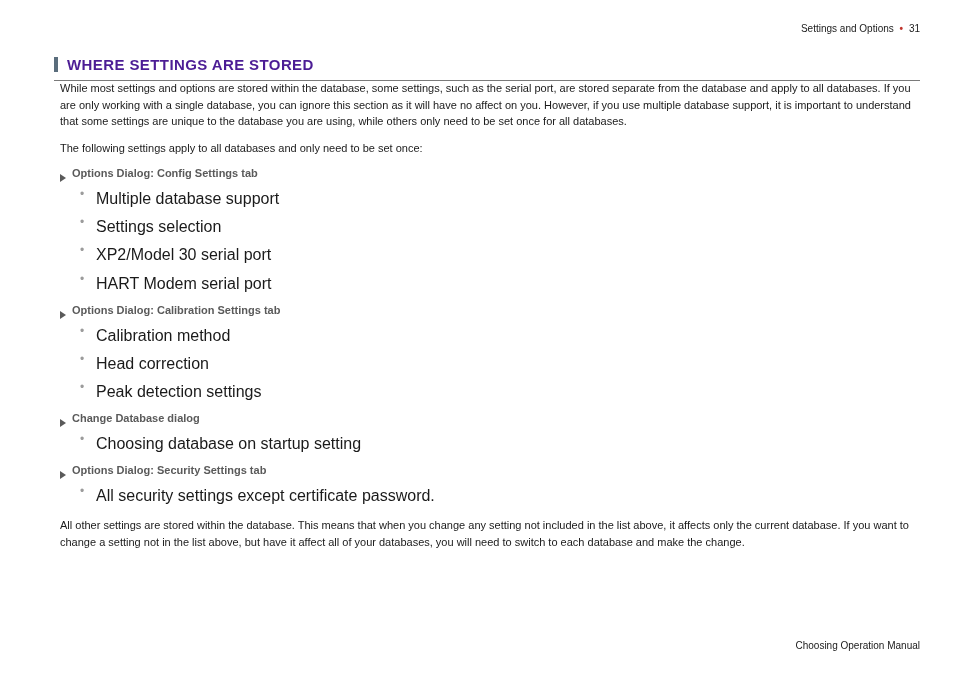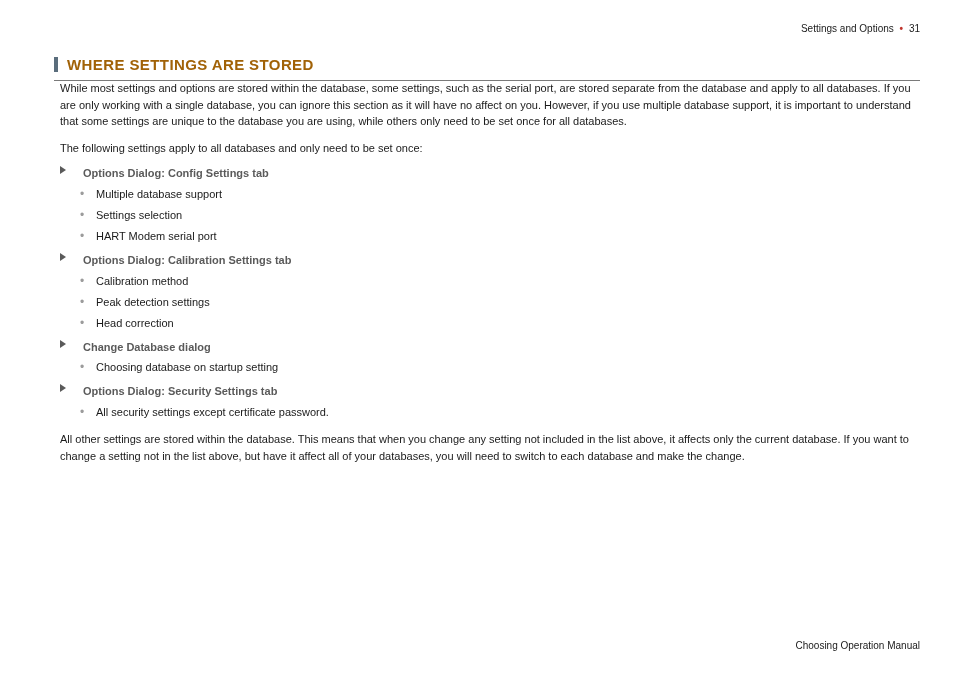--- a/index.html
+++ b/index.html
@@ -47,41 +47,41 @@
     height: 15px;
     background: #5a6d7c;
     vertical-align: -2px;
     margin-right: 6px;
   }
   .section-title .title-text {
     font-size: 15px;
     font-weight: 700;
     letter-spacing: 0.4px;
     text-transform: uppercase;
-    color: #a16207;
+    color: #4c1d95;
   }
   .body {
     position: absolute;
     left: 60px;
     right: 34px;
     top: 76px;
     color: #1a1a1a;
   }
   .para {
     margin: 4px 0 10px 0;
     font-size: 11px;
     line-height: 1.5;
   }
   .group {
     margin-top: 6px;
   }
   .group-heading {
     display: flex;
-    align-items: flex-start;
-    gap: 17px;
+    align-items: flex-end;
+    gap: 6px;
     margin: 8px 0 4px 0;
   }
   .triangle {
     display: inline-block;
     width: 0;
     height: 0;
     border-top: 4px solid transparent;
     border-bottom: 4px solid transparent;
     border-left: 6px solid #5a5a5a;
   }
@@ -92,21 +92,21 @@
   }
   ul.bullets {
     list-style: none;
     margin: 0 0 6px 0;
     padding: 0 0 0 26px;
   }
   ul.bullets li {
     position: relative;
     padding-left: 10px;
     margin: 5px 0;
-    font-size: 11px;
+    font-size: 16px;
     color: #1a1a1a;
   }
   ul.bullets li::before {
     content: "•";
     position: absolute;
     left: -6px;
     top: -1px;
     font-size: 12px;
     color: #9b9b9b;
   }
@@ -142,32 +142,33 @@
 
     <div id="groups-container">
         <div class="group">
           <div class="group-heading">
             <span class="triangle"></span>
             <span class="group-title">Options Dialog: Config Settings tab</span>
           </div>
           <ul class="bullets">
             <li>Multiple database support</li>
             <li>Settings selection</li>
+            <li>XP2/Model 30 serial port</li>
             <li>HART Modem serial port</li>
           </ul>
         </div>
         <div class="group">
           <div class="group-heading">
             <span class="triangle"></span>
             <span class="group-title">Options Dialog: Calibration Settings tab</span>
           </div>
           <ul class="bullets">
             <li>Calibration method</li>
+            <li>Head correction</li>
             <li>Peak detection settings</li>
-            <li>Head correction</li>
           </ul>
         </div>
         <div class="group">
           <div class="group-heading">
             <span class="triangle"></span>
             <span class="group-title">Change Database dialog</span>
           </div>
           <ul class="bullets">
             <li>Choosing database on startup setting</li>
           </ul>

